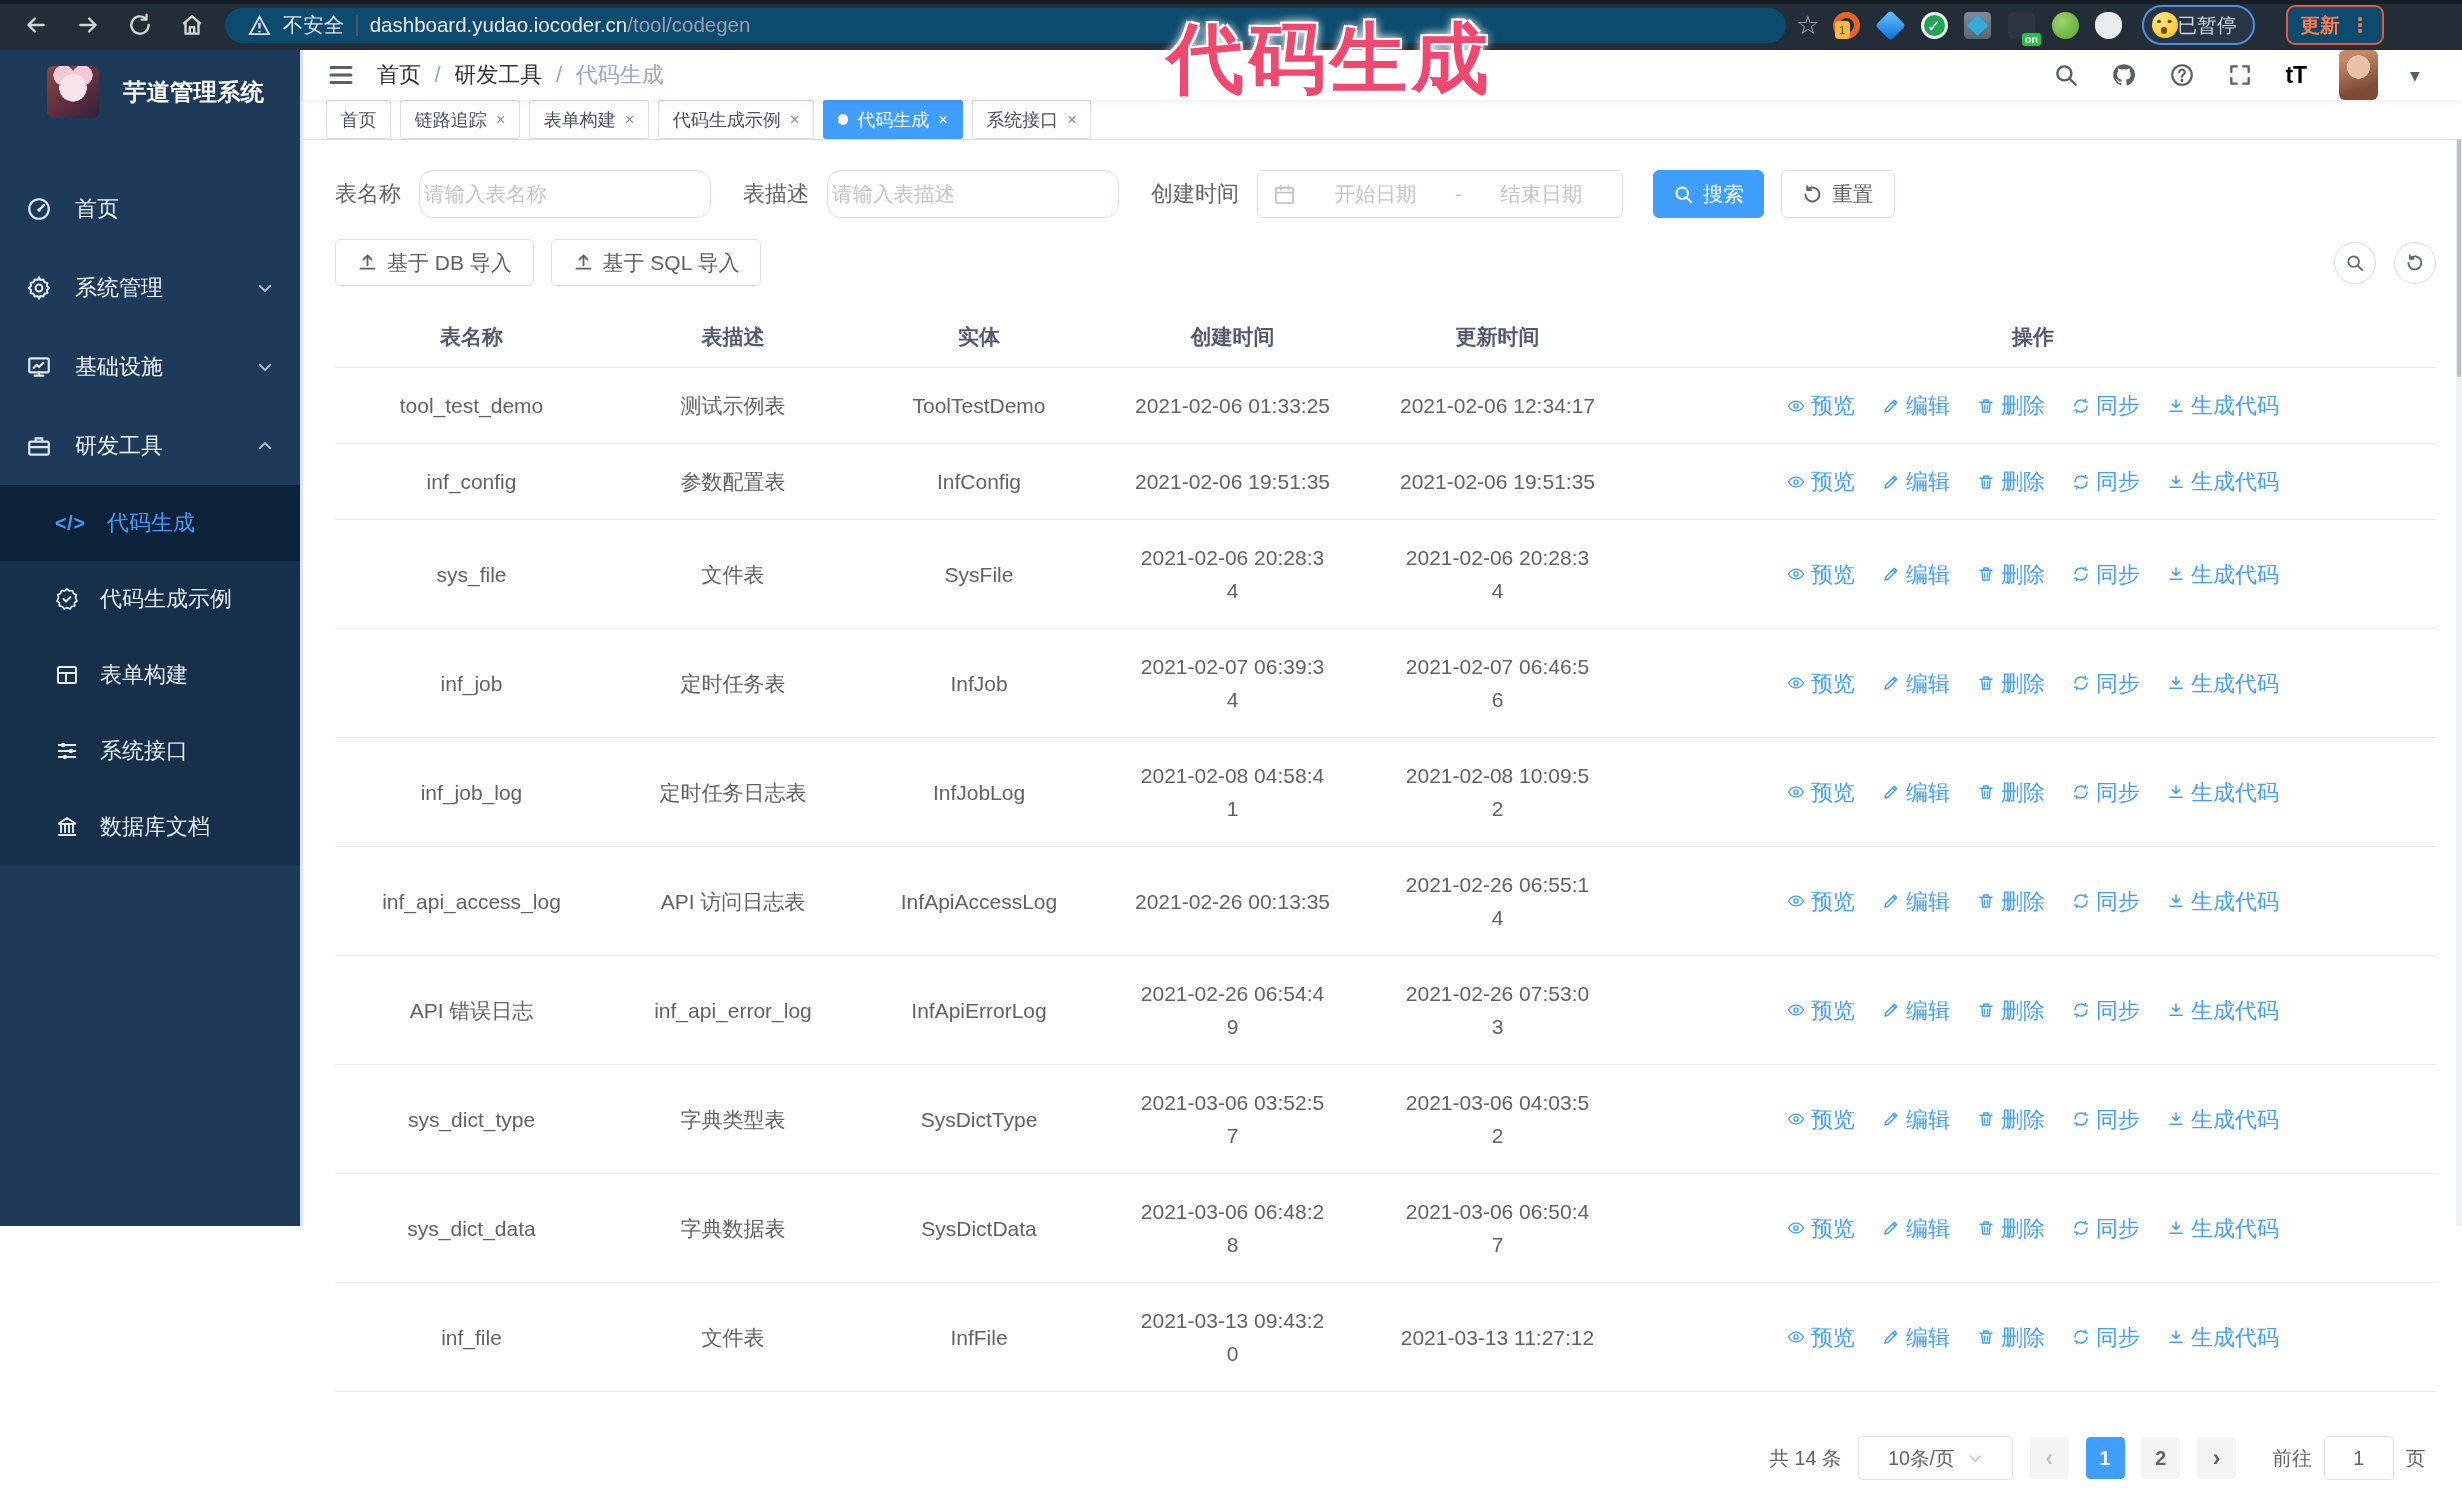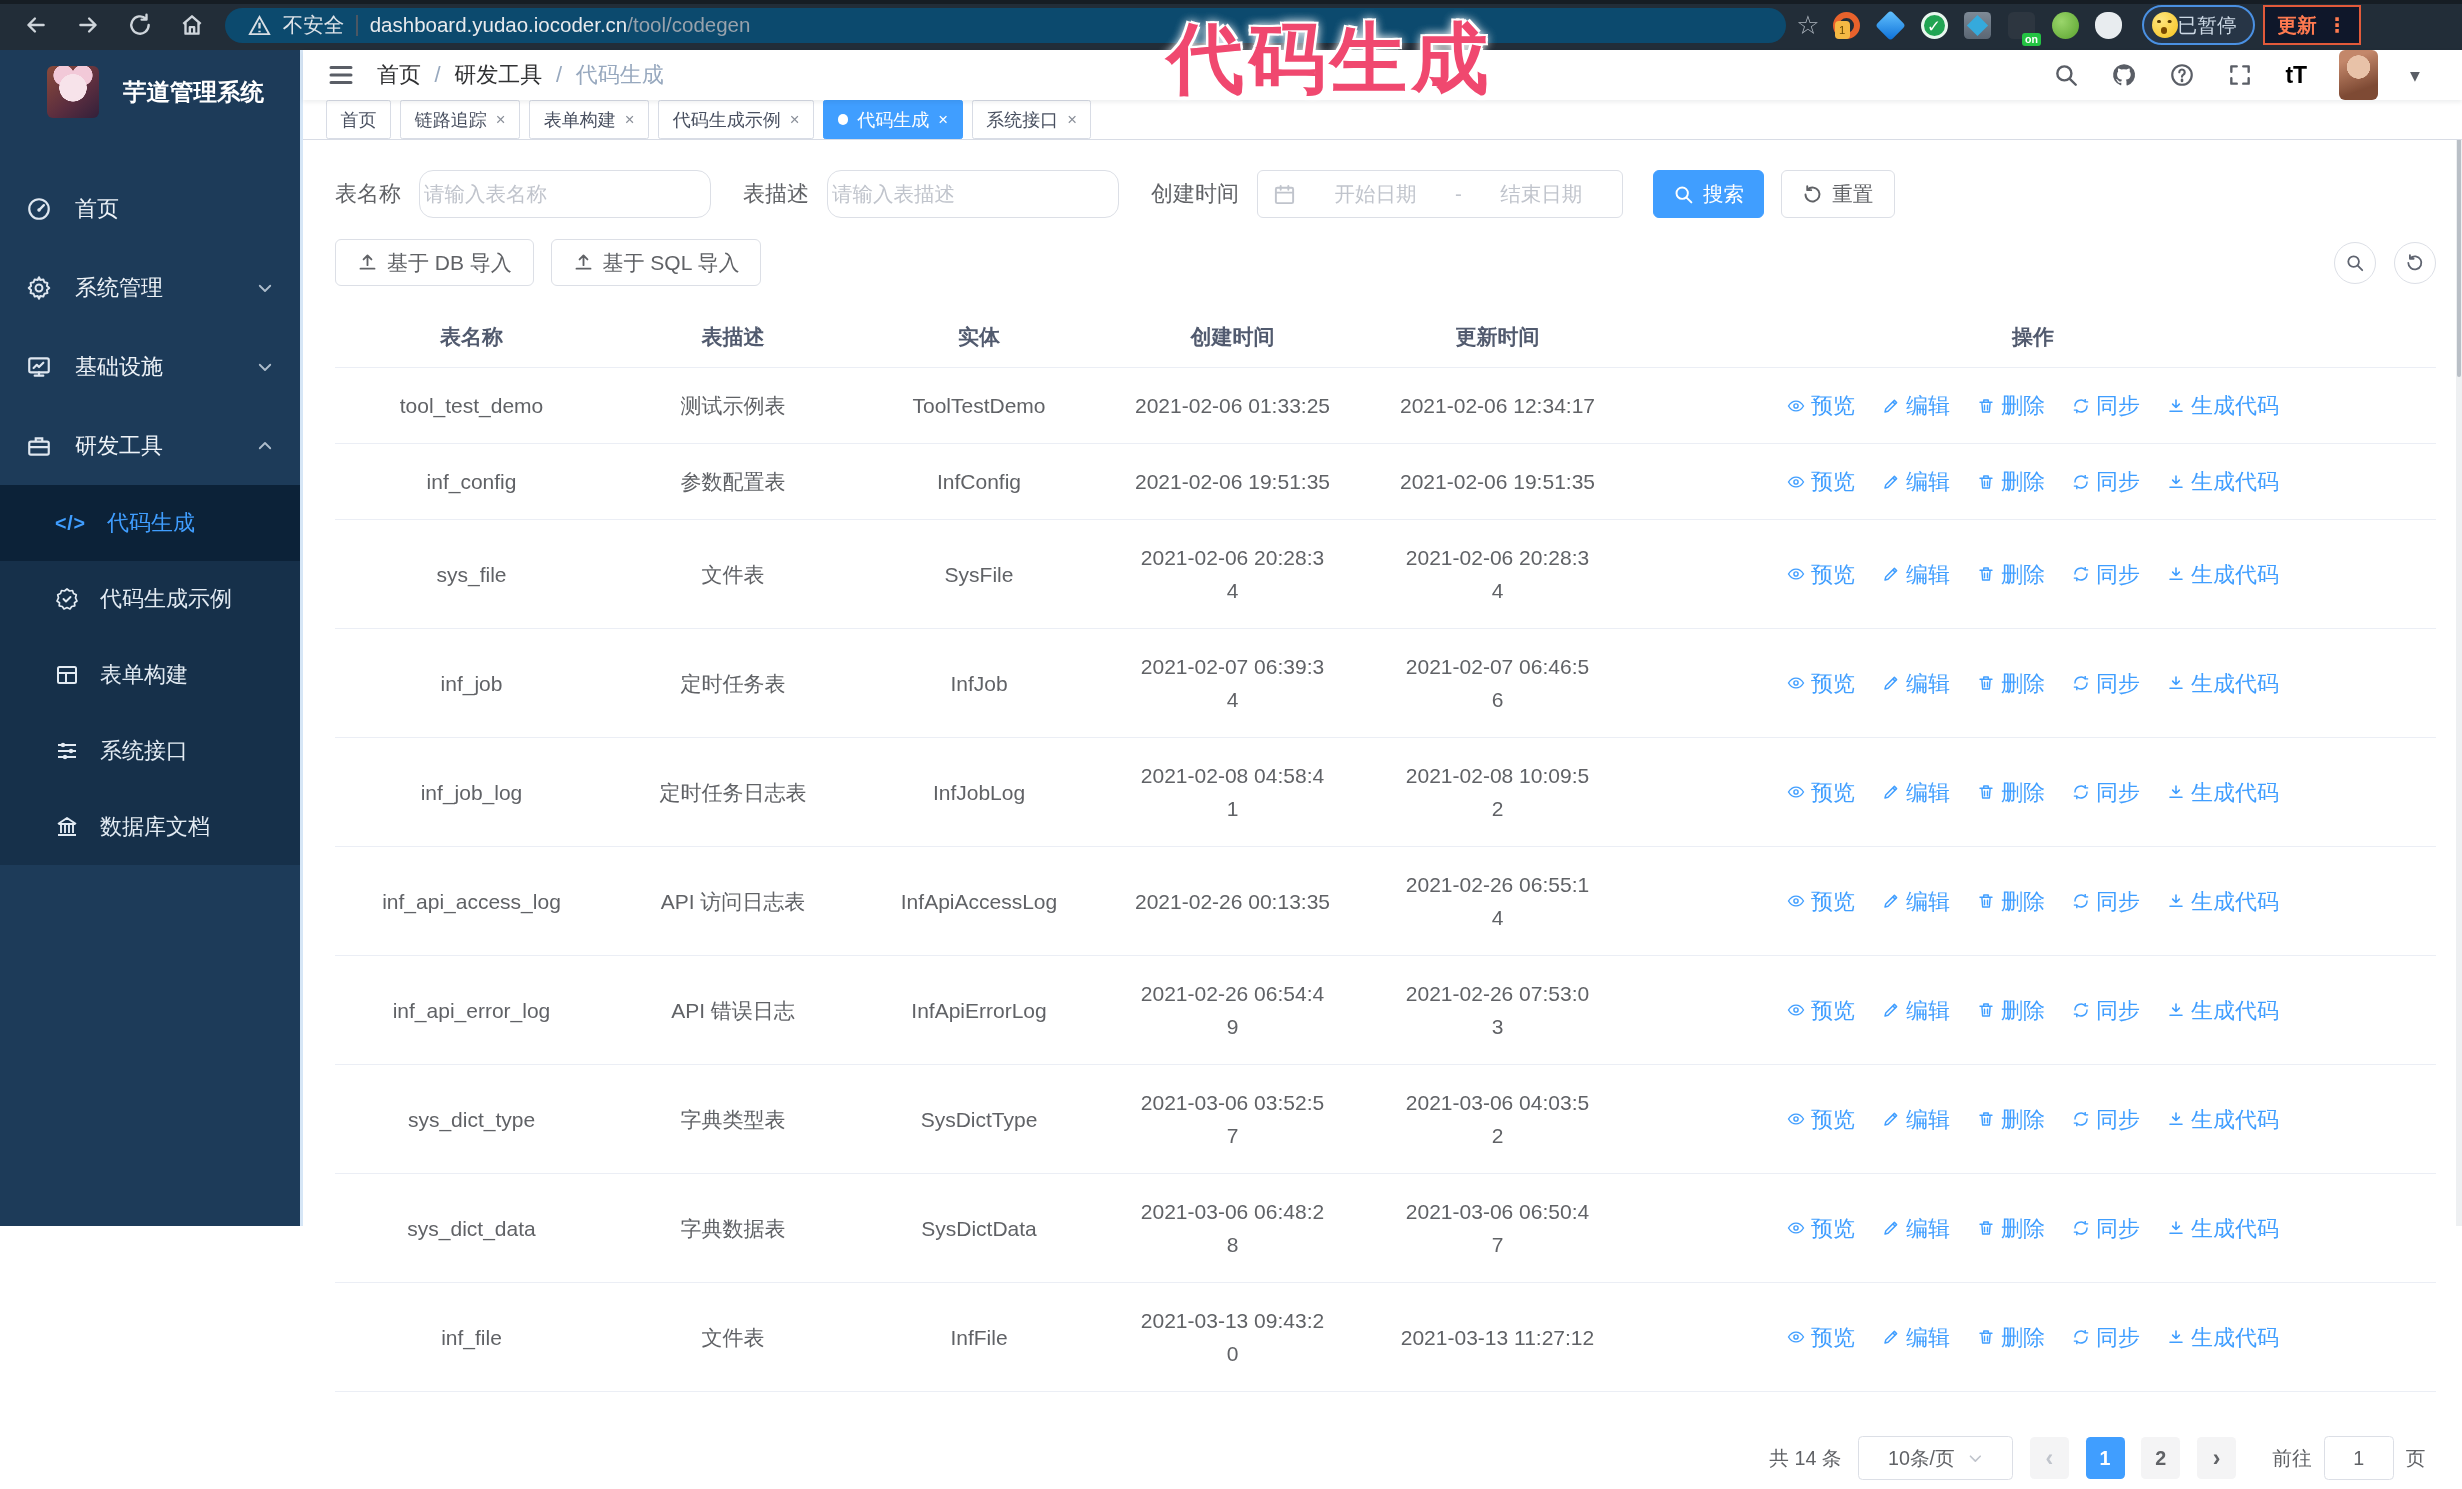--- a/index.html
+++ b/index.html
@@ -26,21 +26,21 @@
   .ext-grid { background:linear-gradient(#7e8a96,#5b6673); border-radius:4.5px; }
   .ext-grid::after { content:""; position:absolute; inset:6px; background:#35aadc; transform:rotate(45deg); }
   .ext-dark { background:#2d3640; border-radius:5.3px; }
   .ext-on { position:absolute; right:-6px; bottom:-7.6px; background:#23c343; color:#fff; font-size:10.6px; border-radius:3px; padding:0.8px 3px; font-weight:bold; }
   .ext-bot { background:radial-gradient(circle at 35% 35%,#9ad56b,#5aa32e); border-radius:50%; }
   .ext-paw { background:#e8ecef; border-radius:45% 45% 50% 50%; }
   .paused-pill { margin-left:19.7px; display:flex; align-items:center; border:2.3px solid #4a90e2; border-radius:21px; padding:4.5px 16.7px 4.5px 7.6px; color:#cdd9e5; font-size:19.7px; background:#273546; }
   .emoji-face { width:26px; height:26px; border-radius:50%; background:radial-gradient(circle at 35% 30%,#ffe680,#f6c21c); position:relative; }
   .emoji-face::before { content:""; position:absolute; left:5.3px; top:7.6px; width:3.8px; height:3.8px; border-radius:50%; background:#5a3b00; box-shadow:10.6px 0 0 #5a3b00; }
   .emoji-face::after { content:""; position:absolute; left:9px; top:15px; width:6.8px; height:6.8px; border-radius:50%; background:#7a4a00; }
-  .update-pill { margin-left:8px; display:flex; align-items:center; gap:10.6px; background:#0f172a; border:2.3px solid #e25a3a; border-radius:0; padding:4.5px 12px; color:#ff7a50; font-size:19.7px; font-weight:bold; }
+  .update-pill { margin-left:31px; display:flex; align-items:center; gap:10.6px; background:#0c4a6e; border:2.3px solid #e25a3a; border-radius:9px; padding:4.5px 12px; color:#ff7a50; font-size:19.7px; font-weight:bold; }
   .update-dots { color:#ff7a50; font-size:19.7px; letter-spacing:0; }
 
   
   .app { display:flex; height:1176px; position:relative; }
   .sidebar { width:303px; background:#1d3b59; border-right:3.8px solid #d6e6f6; flex:0 0 auto; color:#e9eff6; }
   .logo-row { height:83px; display:flex; align-items:center; padding-left:47px; gap:24px; }
   .logo-img { width:52px; height:52px; border-radius:6px; background:
      radial-gradient(circle at 50% 42%,#f7e3ea 0 34%,transparent 35%),
      radial-gradient(circle at 32% 18%,#f2c9d8 0 18%,transparent 19%),
      radial-gradient(circle at 68% 18%,#f2c9d8 0 18%,transparent 19%),
@@ -725,22 +725,22 @@
                 </a>
                 <a class="op">
                   <svg class="ic" viewBox="0 0 24 24" width="18" height="18">
                     <use href="#i-download"></use>
                   </svg>
                   <span>生成代码</span>
                 </a>
               </div>
             </div>
             <div class="trow">
+              <div class="td c-desc">API 错误日志</div>
               <div class="td c-name">inf_api_error_log</div>
-              <div class="td c-desc">API 错误日志</div>
               <div class="td c-entity">InfApiErrorLog</div>
               <div class="td c-created time">2021-02-26 06:54:4
 9</div>
               <div class="td c-updated time">2021-02-26 07:53:0
 3</div>
               <div class="td ops">
                 <a class="op">
                   <svg class="ic" viewBox="0 0 24 24" width="18" height="18">
                     <use href="#i-eye"></use>
                   </svg>

